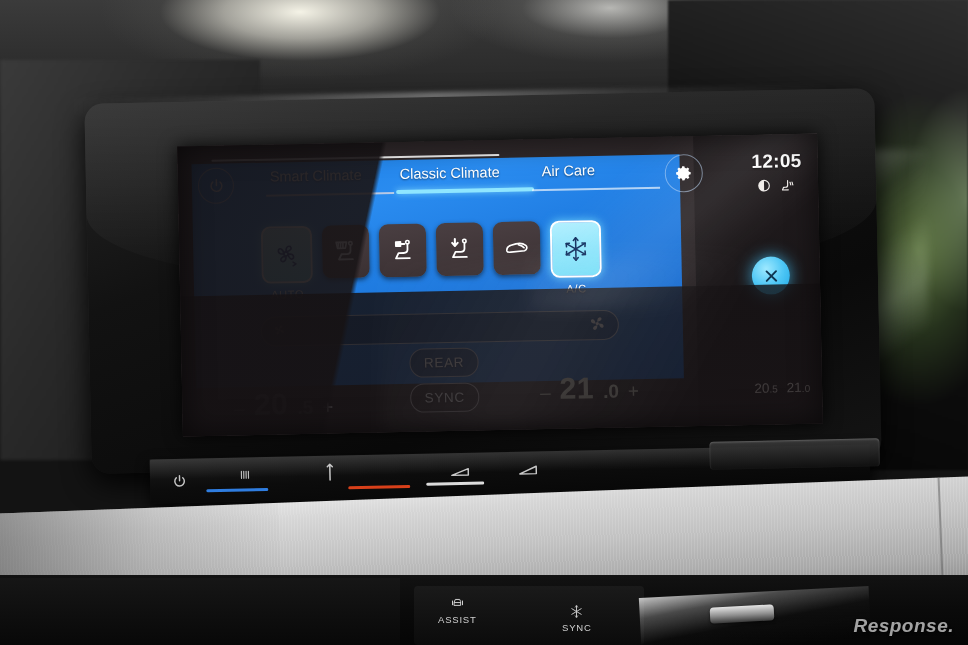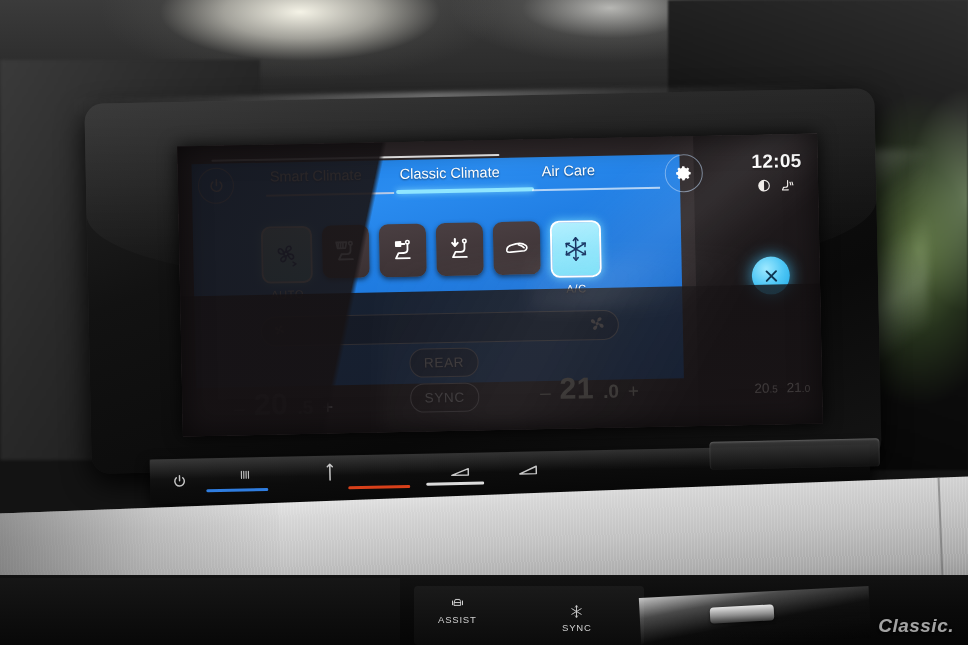--- a/index.html
+++ b/index.html
@@ -464,15 +464,15 @@
     <svg viewBox="0 0 24 24" fill="none" stroke="#cfcfcf" stroke-width="1.5" stroke-linecap="round" stroke-linejoin="round">
       <path d="M12 3 V21 M4.5 7.5 L19.5 16.5 M19.5 7.5 L4.5 16.5"></path>
       <path d="M12 3 L10.2 5 M12 3 L13.8 5 M12 21 L10.2 19 M12 21 L13.8 19"></path>
     </svg>
     <span class="lbl">SYNC</span>
   </div>
 
   <div class="chrome-strip"></div>
   <div class="chrome-knob"></div>
 
-  <div class="wm">Classic.</div>
+  <div class="wm">Response.</div>
 
 </div>
 
 </body></html>

